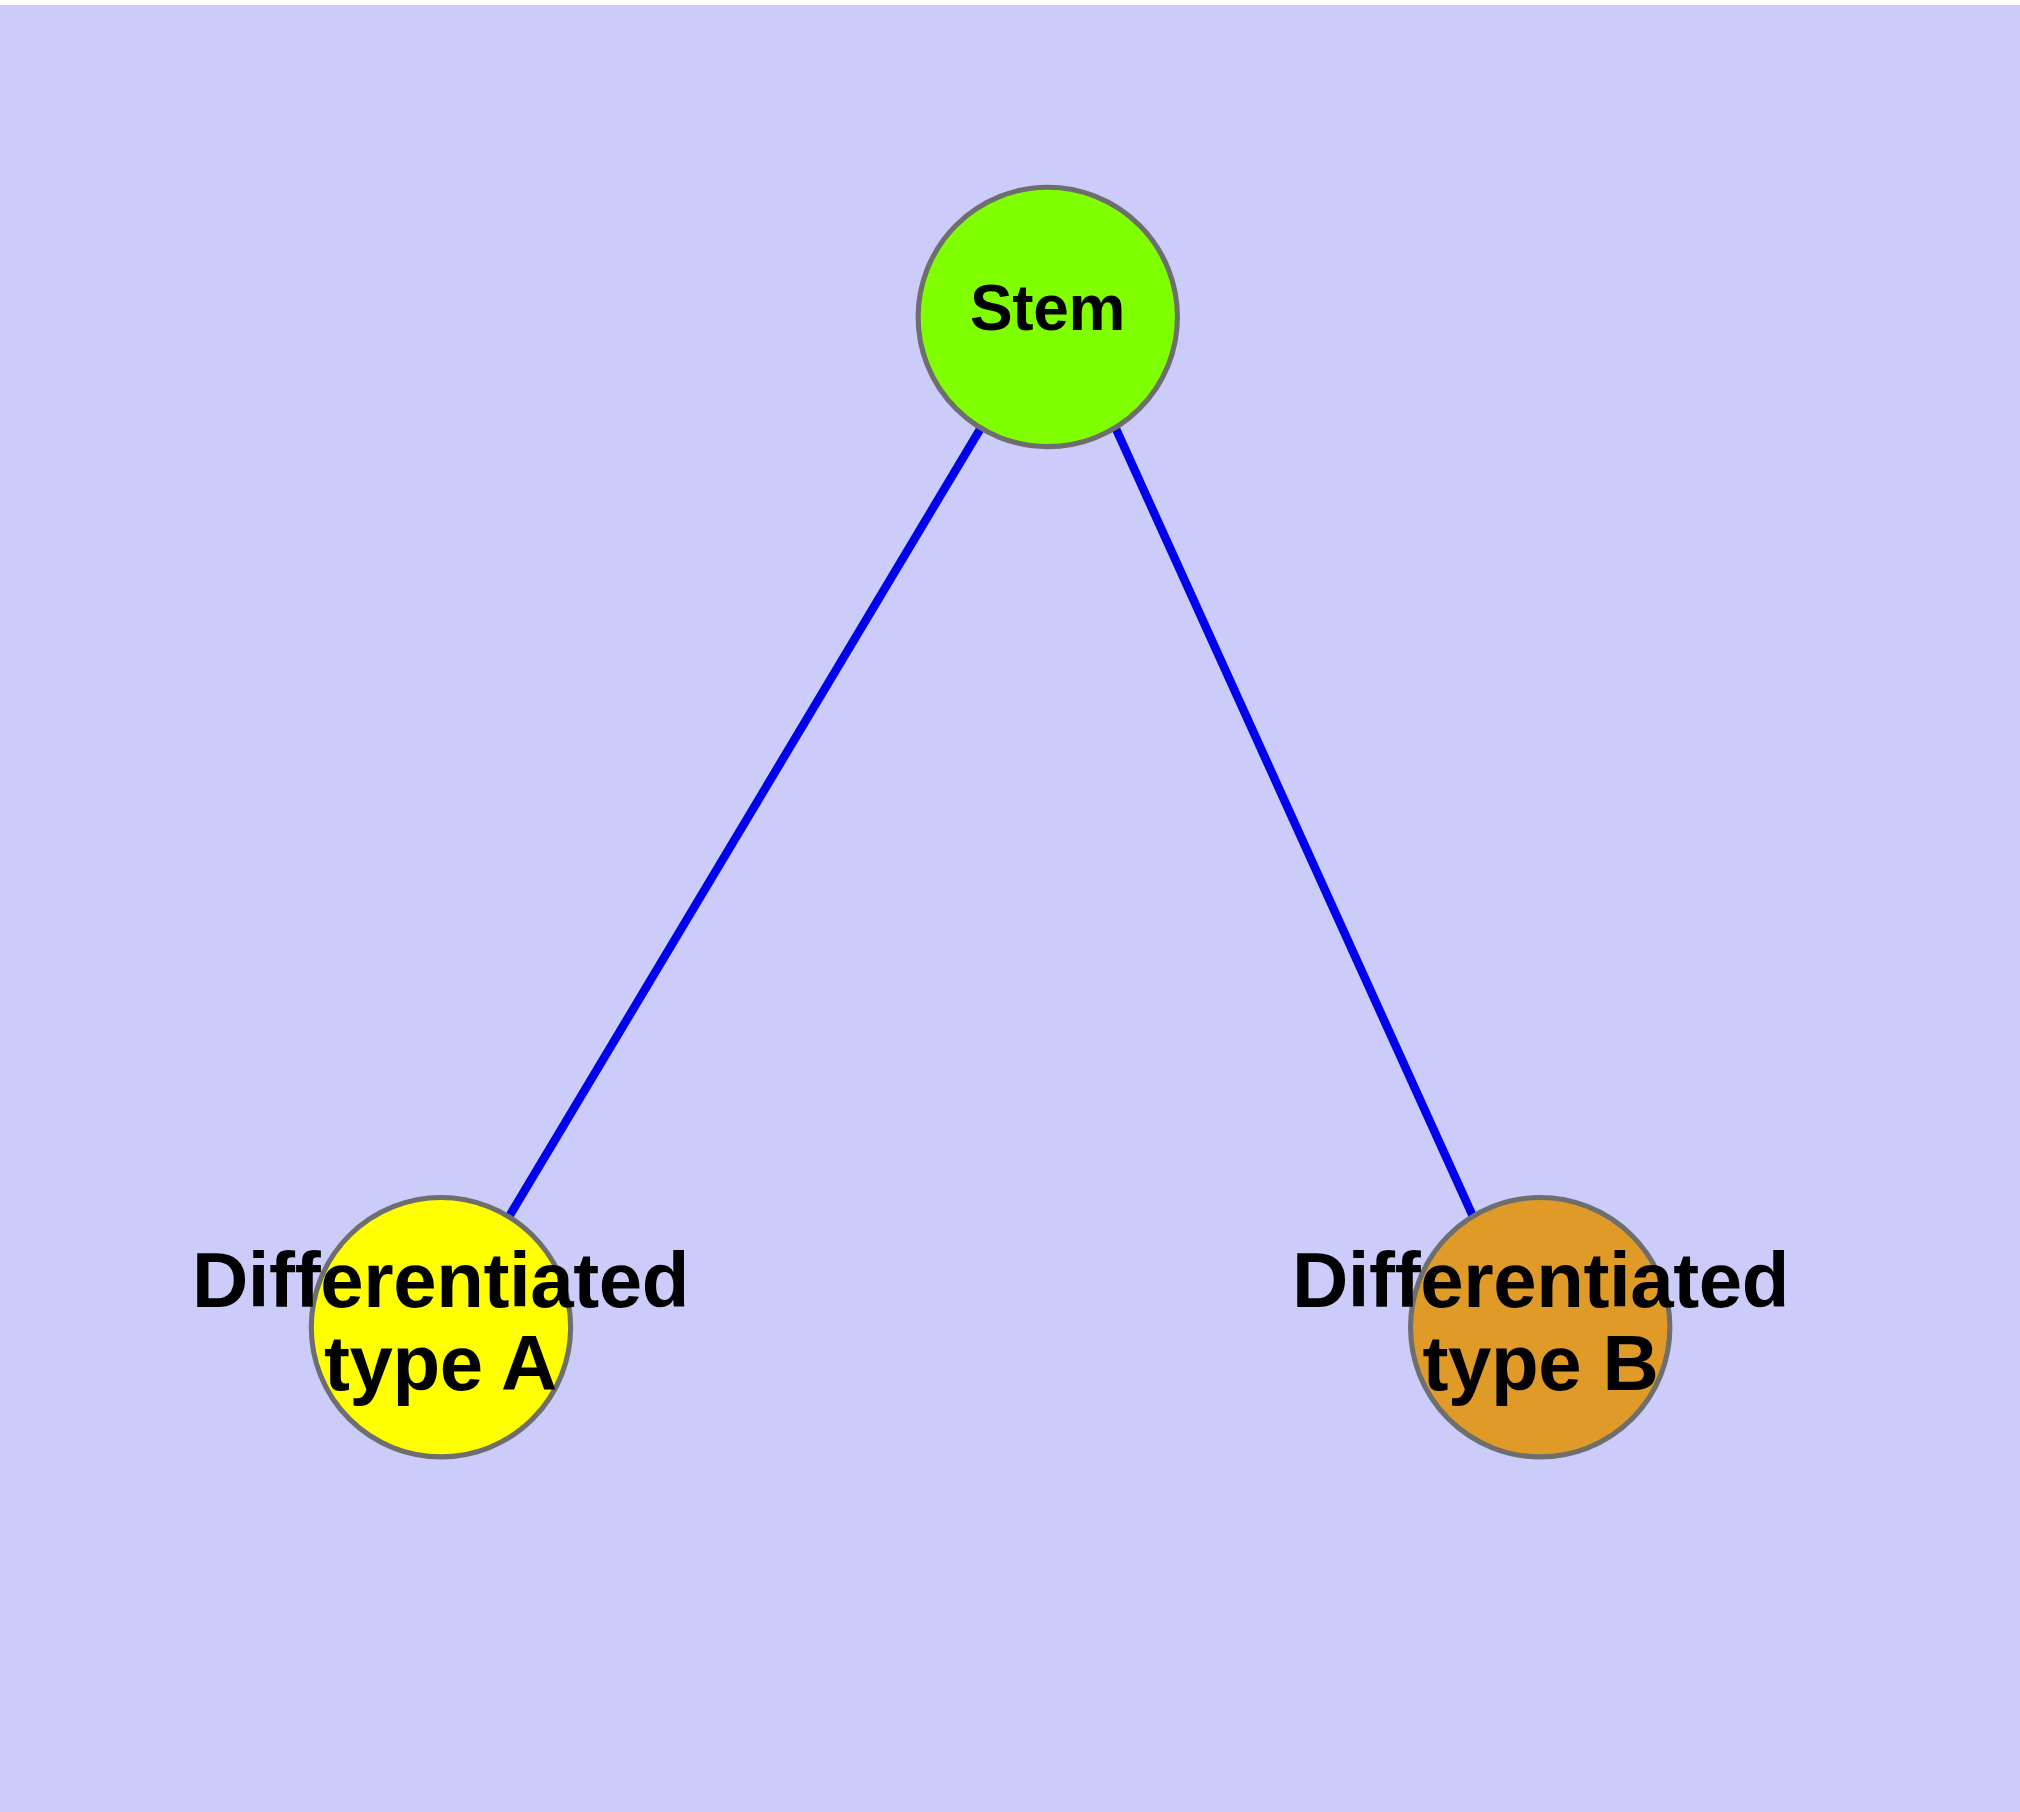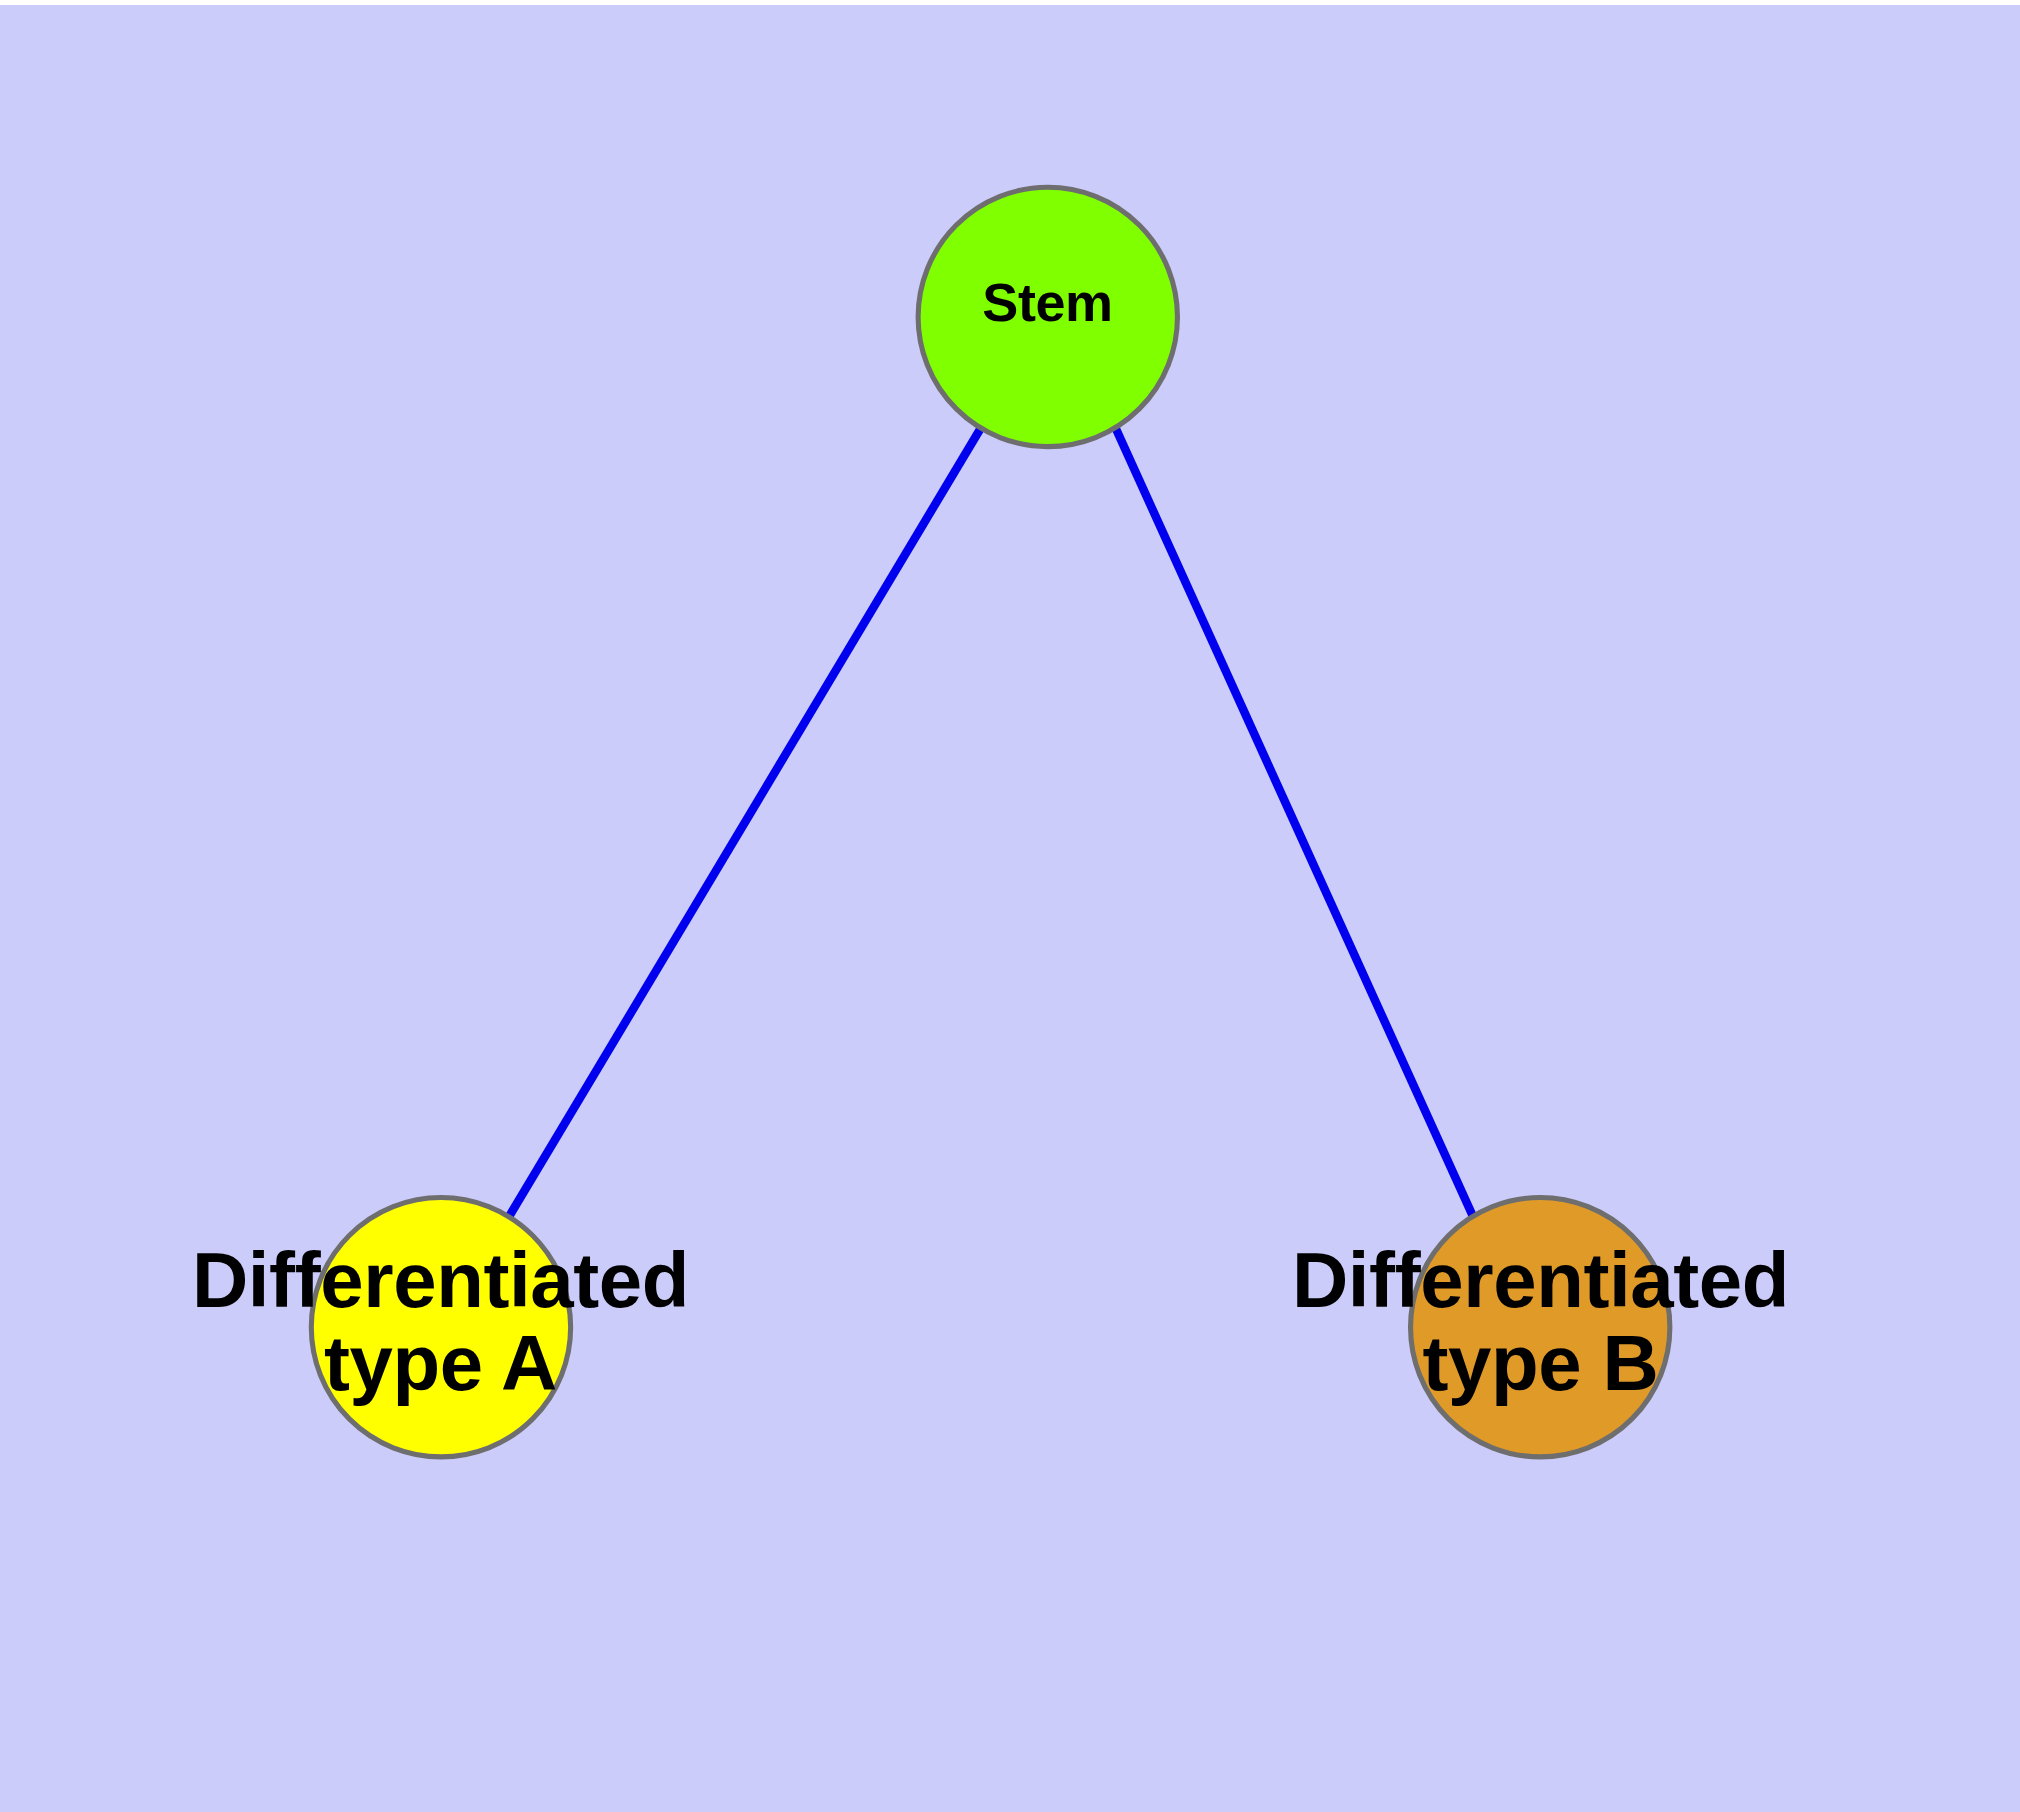--- a/index.html
+++ b/index.html
@@ -69,21 +69,21 @@
       <line class="edge-line" x1="1157" y1="505" x2="600" y2="1436" stroke="#0000ee" stroke-width="10"></line>
       <line class="edge-line" x1="1316" y1="505" x2="1738" y2="1436" stroke="#0000ee" stroke-width="10"></line>
     </g>
     <g>
       <circle class="node-circle" cx="1236" cy="374" r="153" fill="#7fff00" stroke="#6e6e6e" stroke-width="6"></circle>
       <circle class="node-circle" cx="520" cy="1566" r="153" fill="#ffff00" stroke="#6e6e6e" stroke-width="6"></circle>
       <circle class="node-circle" cx="1817" cy="1566" r="153" fill="#e09a28" stroke="#6e6e6e" stroke-width="6"></circle>
     </g>
   </svg>
 
-  <div class="node-label single" style="font-size: 54px; color: rgb(0, 0, 0); left: 454px; width: 1187px; top: 274px;">
+  <div class="node-label single" style="font-size: 64px; color: rgb(0, 0, 0); left: 454px; width: 1187px; top: 274px;">
     <span class="label-line">Stem</span>
   </div>
 
   <div class="node-label double" style="font-size: 78px; color: rgb(0, 0, 0); left: -153px; width: 1187px; top: 1239px;">
     <span class="label-line">Differentiated</span>
     <span class="label-line">type A</span>
   </div>
 
   <div class="node-label double" style="font-size: 78px; color: rgb(0, 0, 0); left: 947px; width: 1187px; top: 1239px;">
     <span class="label-line">Differentiated</span>

